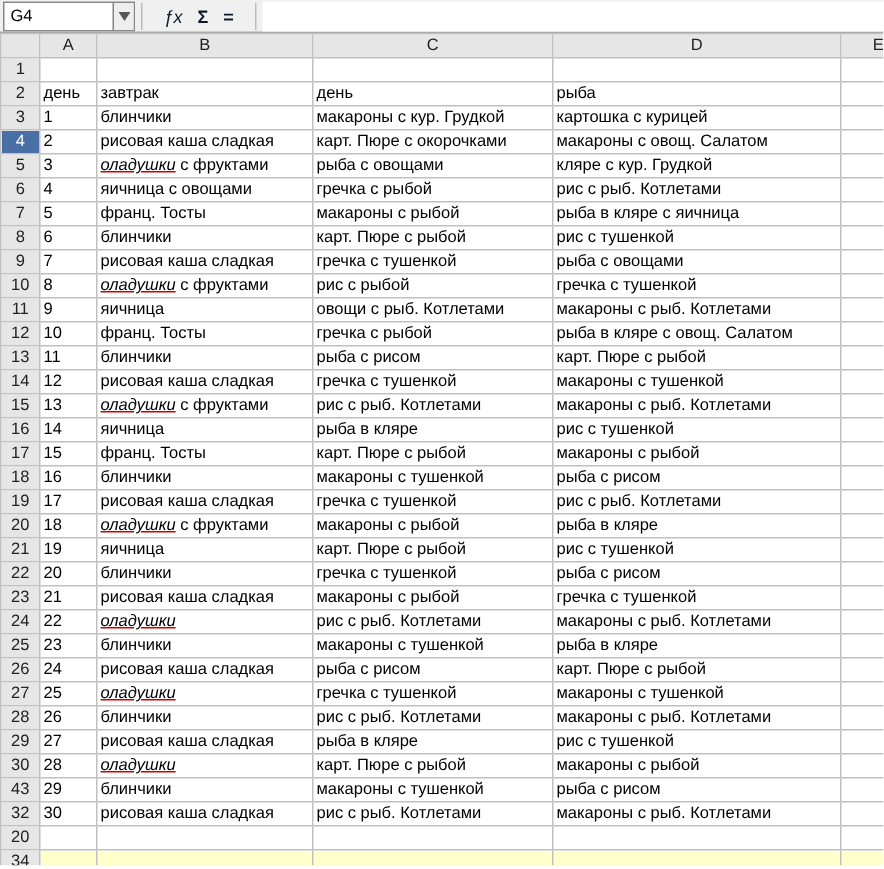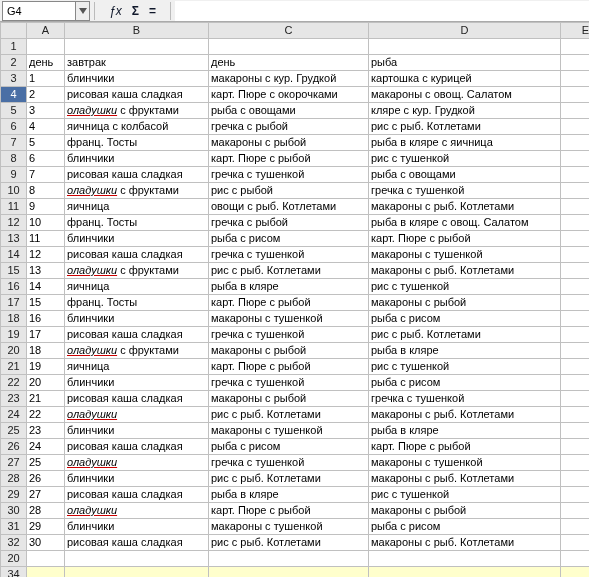--- a/index.html
+++ b/index.html
@@ -182,21 +182,21 @@
           <td class="rowhead">5</td>
           <td class="center">3</td>
           <td><span class="underline">оладушки</span> с фруктами</td>
           <td>рыба с овощами</td>
           <td>кляре с кур. Грудкой</td>
           <td></td>
         </tr>
         <tr>
           <td class="rowhead">6</td>
           <td class="center">4</td>
-          <td>яичница с колбасой</td>
+          <td>яичница с овощами</td>
           <td>гречка с рыбой</td>
           <td>рис с рыб. Котлетами</td>
           <td></td>
         </tr>
         <tr>
           <td class="rowhead">7</td>
           <td class="center">5</td>
           <td>франц. Тосты</td>
           <td>макароны с рыбой</td>
           <td>рыба в кляре с яичница</td>
@@ -380,21 +380,21 @@
         </tr>
         <tr>
           <td class="rowhead">30</td>
           <td class="center">28</td>
           <td><span class="underline">оладушки</span></td>
           <td>карт. Пюре с рыбой</td>
           <td>макароны с рыбой</td>
           <td></td>
         </tr>
         <tr>
-          <td class="rowhead">31</td>
+          <td class="rowhead">43</td>
           <td class="center">29</td>
           <td>блинчики</td>
           <td>макароны с тушенкой</td>
           <td>рыба с рисом</td>
           <td></td>
         </tr>
         <tr>
           <td class="rowhead">32</td>
           <td class="center">30</td>
           <td>рисовая каша сладкая</td>

